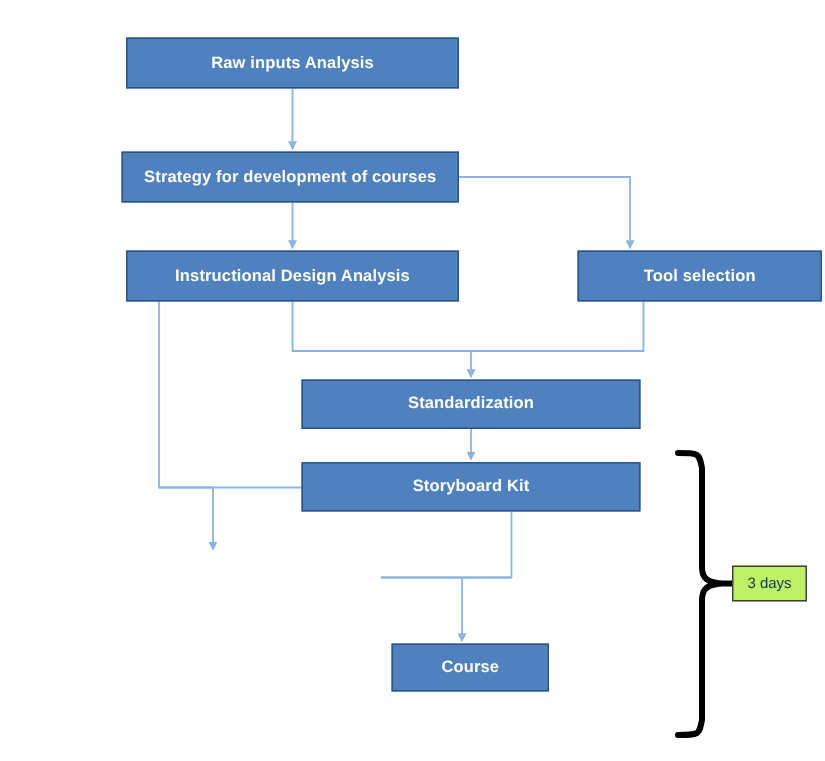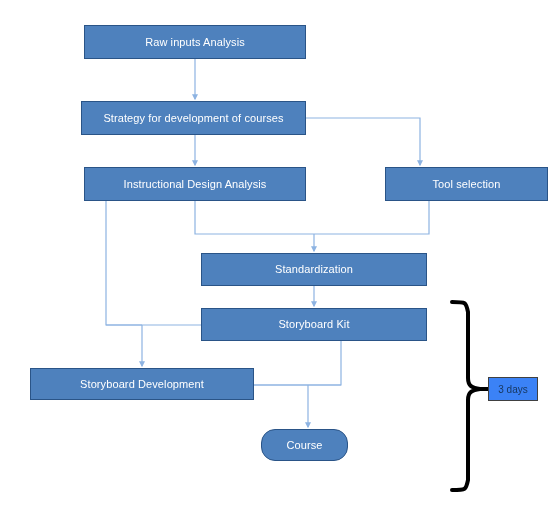--- a/index.html
+++ b/index.html
@@ -29,30 +29,30 @@
   .node {
     position: absolute;
     box-sizing: border-box;
     background: #4e81bd;
     border: 1px solid #2a5487;
     display: flex;
     align-items: center;
     justify-content: center;
     color: #ffffff;
     font-size: 11px;
-    font-weight: normal;
+    font-weight: bold;
     letter-spacing: 0.1px;
     text-align: center;
     line-height: 1.1;
     z-index: 3;
   }
   .brace-label {
     position: absolute;
     box-sizing: border-box;
-    background: #3b82f6;
+    background: #bef264;
     border: 1px solid #404040;
     color: #17365d;
     font-size: 10px;
     display: flex;
     align-items: center;
     justify-content: center;
     z-index: 4;
   }
   #brace {
     position: absolute;
@@ -130,25 +130,22 @@
   </div>
 
   <div class="node" style="left:385px; top:167px; width:163px; height:34px;">
     <span>Tool selection</span>
   </div>
 
   <div class="node" style="left:201px; top:308px; width:226px; height:33px;">
     <span>Storyboard Kit</span>
   </div>
 
-  <div class="node" style="left:30px;  top:368px; width:224px; height:32px;">
-    <span>Storyboard Development</span>
-  </div>
 
-  <div class="node" style="left:261px; top:429px; width:87px;  height:32px;border-radius:14px;">
+  <div class="node" style="left:261px; top:429px; width:105px;  height:32px;">
     <span>Course</span>
   </div>
 
   <div class="brace-label" style="left:488px; top:377px; width:50px; height:24px;">
     <span>3 days</span>
   </div>
 
 </div>
 
 </body></html>

